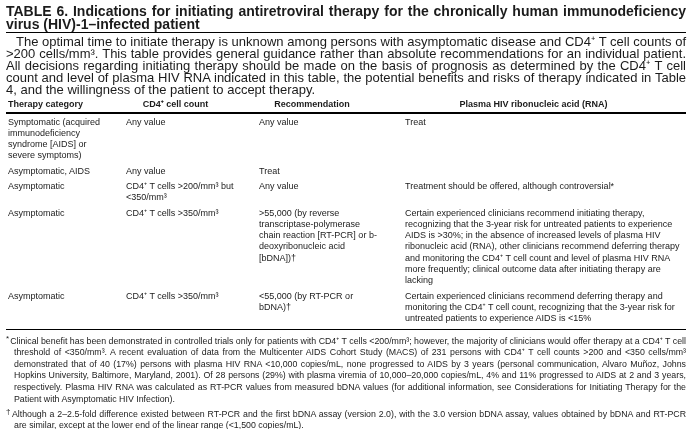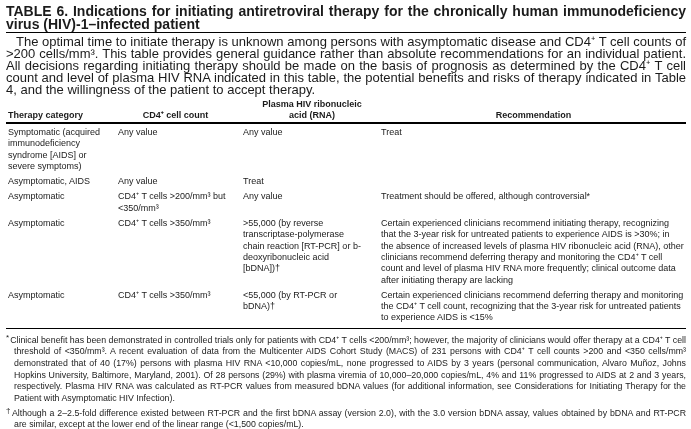--- a/index.html
+++ b/index.html
@@ -53,21 +53,21 @@
   }
   .th.c1 { text-align: left; padding-left: 2px; }
   .th.c2 { text-align: center; padding-right: 10px; }
   .th.c3 { text-align: center; padding: 0 9px; }
   .th.c4 { text-align: center; }
   .tbody {
     padding-top: 3px;
     font-size: 9px;
     line-height: 11.3px;
   }
-  .tr { margin-bottom: 4px; }
+  .tr { margin-bottom: 4px; gap: 8px; }
   .td { padding-right: 8px; }
   .td.c1 { padding-left: 2px; }
   .td.c2 { padding-right: 16px; }
   .td.c3 { padding-right: 14px; }
   .td.c4 { padding-right: 2px; }
   .footnotes {
     font-size: 8.8px;
     line-height: 11.8px;
   }
   .footnote {
@@ -89,22 +89,22 @@
 
   <div class="title">TABLE 6. Indications for initiating antiretroviral therapy for the chronically human immunodeficiency virus (HIV)-1–infected patient</div>
 
   <hr class="rule">
 
   <p class="intro">The optimal time to initiate therapy is unknown among persons with asymptomatic disease and CD4⁺ T cell counts of &gt;200 cells/mm³. This table provides general guidance rather than absolute recommendations for an individual patient. All decisions regarding initiating therapy should be made on the basis of prognosis as determined by the CD4⁺ T cell count and level of plasma HIV RNA indicated in this table, the potential benefits and risks of therapy indicated in Table 4, and the willingness of the patient to accept therapy.</p>
 
   <div class="grid thead">
     <div class="th c1">Therapy category</div>
     <div class="th c2">CD4⁺ cell count</div>
+    <div class="th c4">Recommendation</div>
     <div class="th c3">Plasma HIV ribonucleic acid (RNA)</div>
-    <div class="th c4">Recommendation</div>
   </div>
 
   <div class="tbody">
 
     <div class="grid tr">
       <div class="td c1">Symptomatic (acquired immunodeficiency syndrome [AIDS] or severe symptoms)</div>
       <div class="td c2">Any value</div>
       <div class="td c3">Any value</div>
       <div class="td c4">Treat</div>
     </div>

